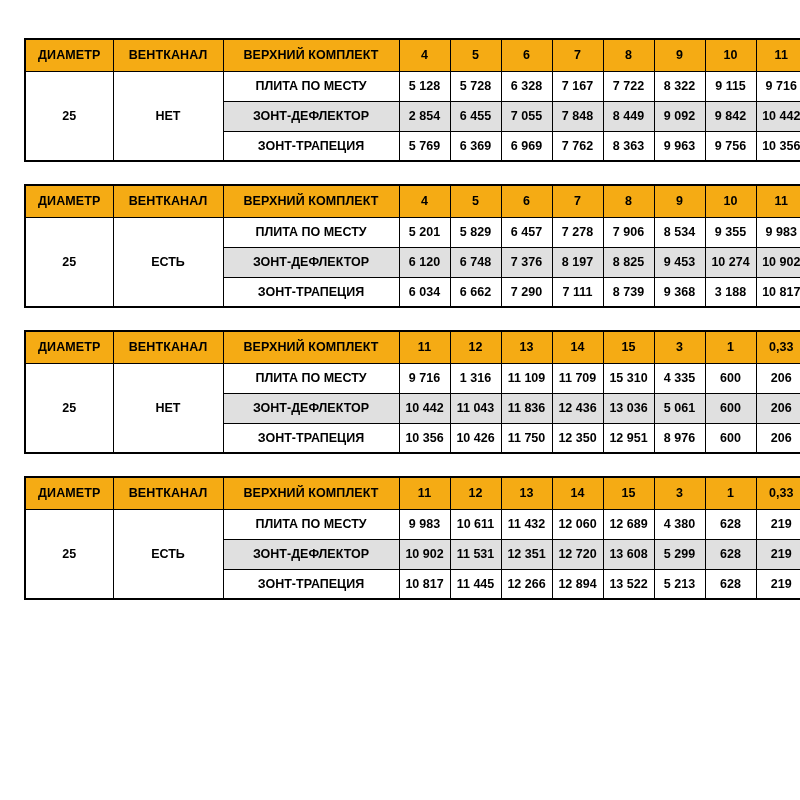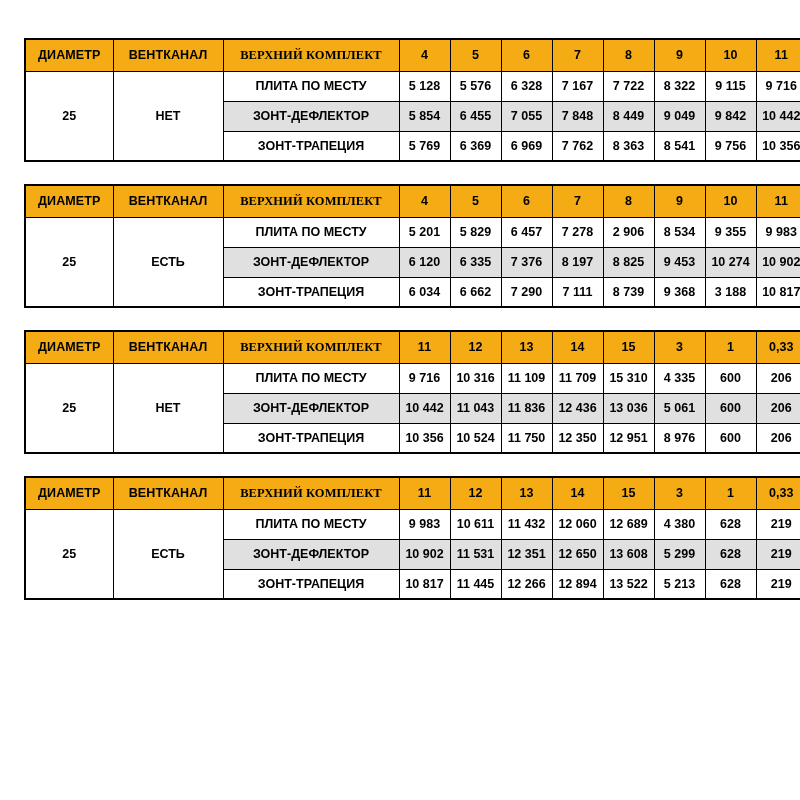--- a/index.html
+++ b/index.html
@@ -42,21 +42,21 @@
     white-space: nowrap;
   }
   table.price thead th {
     background: #f5ab14;
     height: 32px;
     font-size: 12.5px;
     letter-spacing: 0.1px;
   }
   th.h-diam { width: 88px; }
   th.h-vent { width: 110px; }
-  th.h-kit  { width: 176px; font-family: Liberation Serif, serif; }
+  th.h-kit  { width: 176px; }
   th.h-num  { width: 51px; }
 
   td.c-diam {
     font-size: 13px;
     font-weight: bold;
   }
   td.c-vent {
     font-size: 12.5px;
     font-weight: bold;
   }
@@ -97,47 +97,47 @@
         <th class="h-num">10</th>
         <th class="h-num">11</th>
       </tr>
     </thead>
     <tbody>
       <tr class="plain">
         <td class="c-diam" rowspan="3">25</td>
         <td class="c-vent" rowspan="3">НЕТ</td>
         <td class="c-kit">ПЛИТА ПО МЕСТУ</td>
         <td class="c-val">5 128</td>
-        <td class="c-val">5 576</td>
+        <td class="c-val">5 728</td>
         <td class="c-val">6 328</td>
         <td class="c-val">7 167</td>
         <td class="c-val">7 722</td>
         <td class="c-val">8 322</td>
         <td class="c-val">9 115</td>
         <td class="c-val">9 716</td>
       </tr>
       <tr class="shaded">
         <td class="c-kit">ЗОНТ-ДЕФЛЕКТОР</td>
-        <td class="c-val">5 854</td>
+        <td class="c-val">2 854</td>
         <td class="c-val">6 455</td>
         <td class="c-val">7 055</td>
         <td class="c-val">7 848</td>
         <td class="c-val">8 449</td>
-        <td class="c-val">9 049</td>
+        <td class="c-val">9 092</td>
         <td class="c-val">9 842</td>
         <td class="c-val">10 442</td>
       </tr>
       <tr class="plain">
         <td class="c-kit">ЗОНТ-ТРАПЕЦИЯ</td>
         <td class="c-val">5 769</td>
         <td class="c-val">6 369</td>
         <td class="c-val">6 969</td>
         <td class="c-val">7 762</td>
         <td class="c-val">8 363</td>
-        <td class="c-val">8 541</td>
+        <td class="c-val">9 963</td>
         <td class="c-val">9 756</td>
         <td class="c-val">10 356</td>
       </tr>
     </tbody>
   </table>
 
   <table class="price">
     <thead>
       <tr>
         <th class="h-diam">ДИАМЕТР</th>
@@ -155,29 +155,29 @@
     </thead>
     <tbody>
       <tr class="plain">
         <td class="c-diam" rowspan="3">25</td>
         <td class="c-vent" rowspan="3">ЕСТЬ</td>
         <td class="c-kit">ПЛИТА ПО МЕСТУ</td>
         <td class="c-val">5 201</td>
         <td class="c-val">5 829</td>
         <td class="c-val">6 457</td>
         <td class="c-val">7 278</td>
-        <td class="c-val">2 906</td>
+        <td class="c-val">7 906</td>
         <td class="c-val">8 534</td>
         <td class="c-val">9 355</td>
         <td class="c-val">9 983</td>
       </tr>
       <tr class="shaded">
         <td class="c-kit">ЗОНТ-ДЕФЛЕКТОР</td>
         <td class="c-val">6 120</td>
-        <td class="c-val">6 335</td>
+        <td class="c-val">6 748</td>
         <td class="c-val">7 376</td>
         <td class="c-val">8 197</td>
         <td class="c-val">8 825</td>
         <td class="c-val">9 453</td>
         <td class="c-val">10 274</td>
         <td class="c-val">10 902</td>
       </tr>
       <tr class="plain">
         <td class="c-kit">ЗОНТ-ТРАПЕЦИЯ</td>
         <td class="c-val">6 034</td>
@@ -207,21 +207,21 @@
         <th class="h-num">1</th>
         <th class="h-num">0,33</th>
       </tr>
     </thead>
     <tbody>
       <tr class="plain">
         <td class="c-diam" rowspan="3">25</td>
         <td class="c-vent" rowspan="3">НЕТ</td>
         <td class="c-kit">ПЛИТА ПО МЕСТУ</td>
         <td class="c-val">9 716</td>
-        <td class="c-val">10 316</td>
+        <td class="c-val">1 316</td>
         <td class="c-val">11 109</td>
         <td class="c-val">11 709</td>
         <td class="c-val">15 310</td>
         <td class="c-val">4 335</td>
         <td class="c-val">600</td>
         <td class="c-val">206</td>
       </tr>
       <tr class="shaded">
         <td class="c-kit">ЗОНТ-ДЕФЛЕКТОР</td>
         <td class="c-val">10 442</td>
@@ -229,21 +229,21 @@
         <td class="c-val">11 836</td>
         <td class="c-val">12 436</td>
         <td class="c-val">13 036</td>
         <td class="c-val">5 061</td>
         <td class="c-val">600</td>
         <td class="c-val">206</td>
       </tr>
       <tr class="plain">
         <td class="c-kit">ЗОНТ-ТРАПЕЦИЯ</td>
         <td class="c-val">10 356</td>
-        <td class="c-val">10 524</td>
+        <td class="c-val">10 426</td>
         <td class="c-val">11 750</td>
         <td class="c-val">12 350</td>
         <td class="c-val">12 951</td>
         <td class="c-val">8 976</td>
         <td class="c-val">600</td>
         <td class="c-val">206</td>
       </tr>
     </tbody>
   </table>
 
@@ -275,21 +275,21 @@
         <td class="c-val">12 689</td>
         <td class="c-val">4 380</td>
         <td class="c-val">628</td>
         <td class="c-val">219</td>
       </tr>
       <tr class="shaded">
         <td class="c-kit">ЗОНТ-ДЕФЛЕКТОР</td>
         <td class="c-val">10 902</td>
         <td class="c-val">11 531</td>
         <td class="c-val">12 351</td>
-        <td class="c-val">12 650</td>
+        <td class="c-val">12 720</td>
         <td class="c-val">13 608</td>
         <td class="c-val">5 299</td>
         <td class="c-val">628</td>
         <td class="c-val">219</td>
       </tr>
       <tr class="plain">
         <td class="c-kit">ЗОНТ-ТРАПЕЦИЯ</td>
         <td class="c-val">10 817</td>
         <td class="c-val">11 445</td>
         <td class="c-val">12 266</td>

